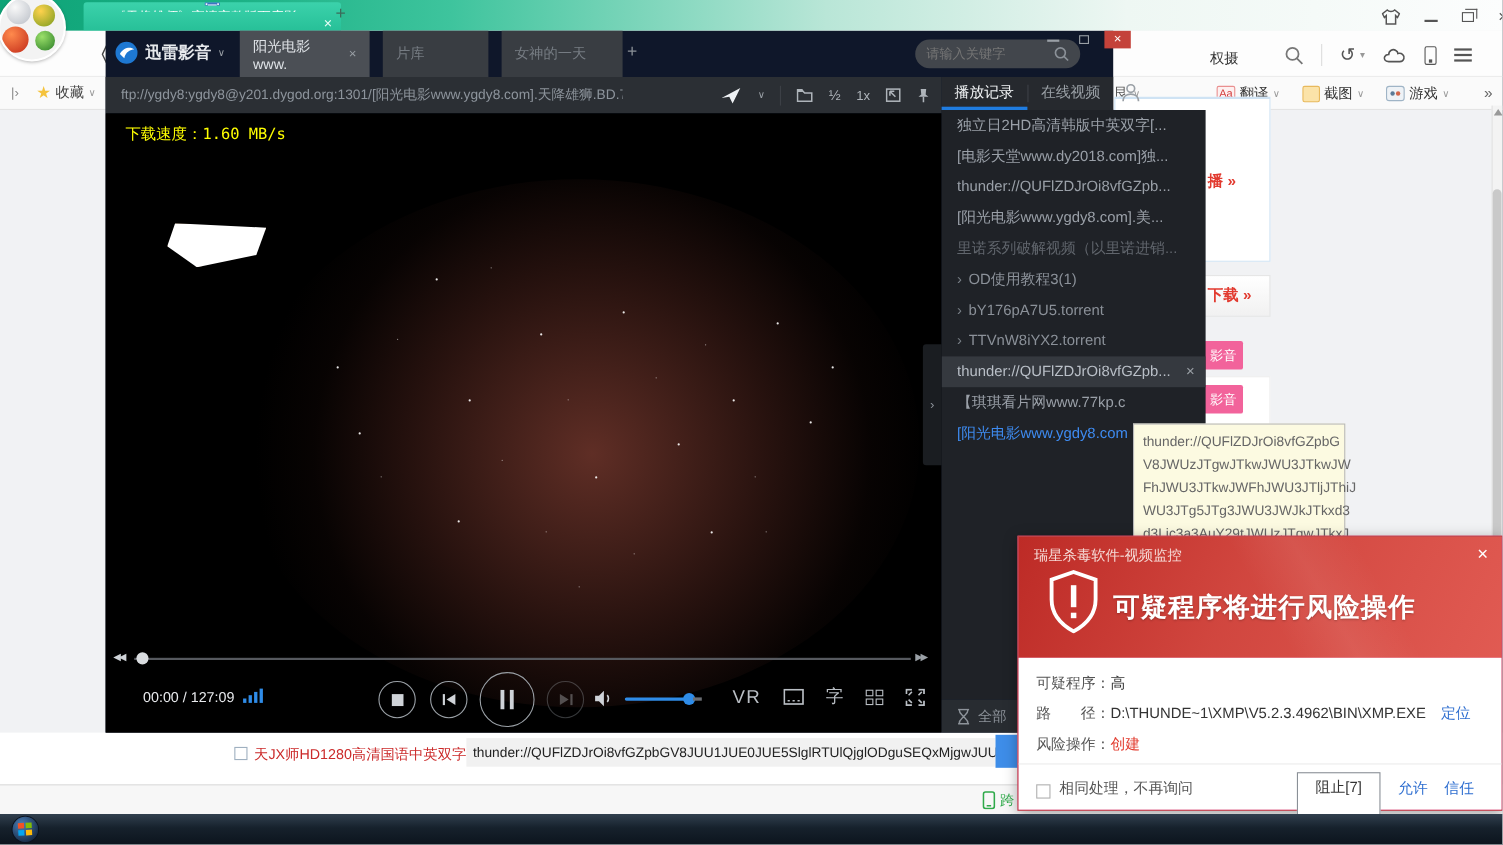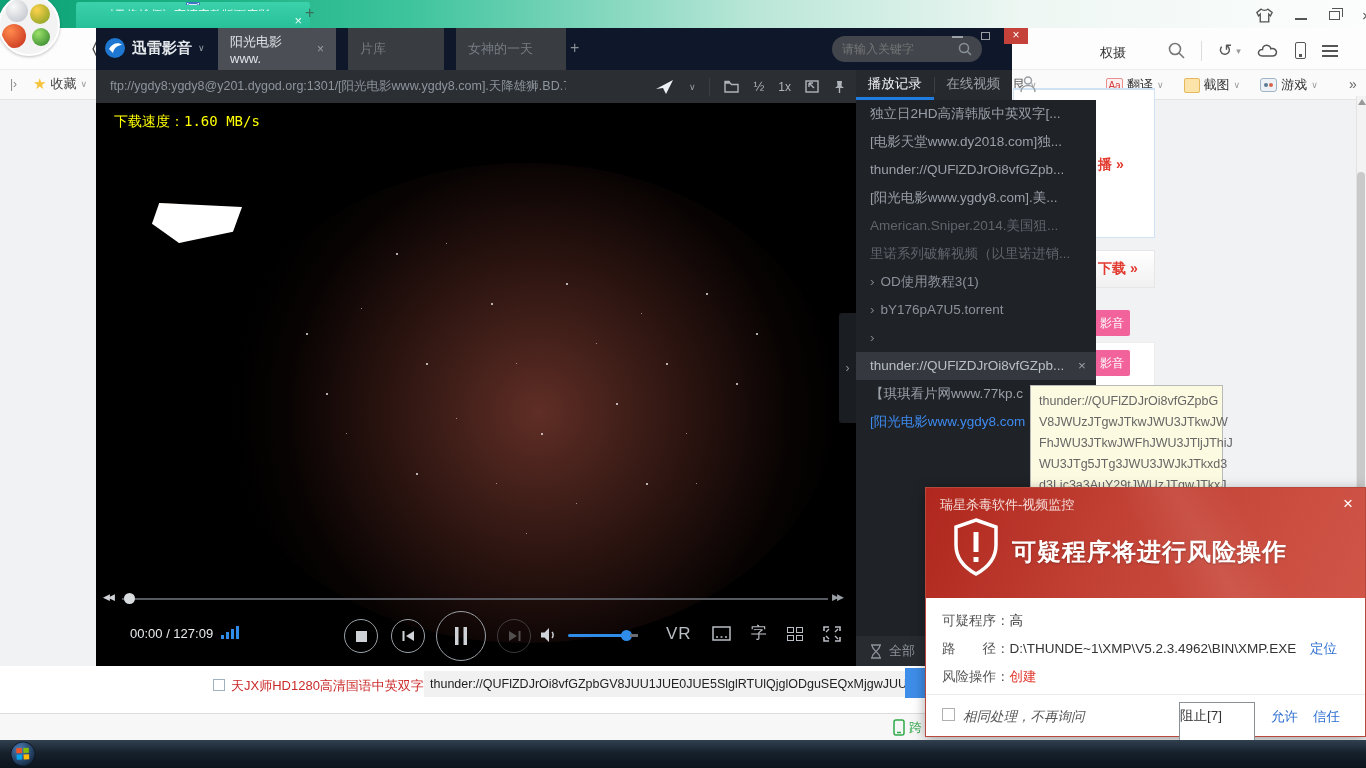--- a/index.html
+++ b/index.html
@@ -143,42 +143,42 @@
   .pl-foot { position:absolute; left:0; bottom:0; width:240px; height:30px; background:#282c31; display:flex;
     align-items:center; gap:7px; padding-left:14px; color:#8d939a; font-size:13px; }
   .handle { left:839px; top:313px; width:17px; height:110px; background:#1a1d21; border-radius:3px 0 0 3px;
     display:flex; align-items:center; justify-content:center; color:#8d939a; font-size:12px; z-index:3; }
 
   
   .tooltip { left:1030px; top:385px; width:193px; background:#fcfae1; border:1px solid #b9b9b9; padding:5px 8px;
     z-index:4; font-size:12.5px; color:#666; line-height:21px; }
 
   
-  .dialog { left:925px; top:487px; width:441px; height:250px; z-index:5; border:1px solid #b8483e; background:#000000;
+  .dialog { left:925px; top:487px; width:441px; height:250px; z-index:5; border:1px solid #b8483e; background:#ec4899;
     box-shadow:0 3px 12px rgba(0,0,0,.35); }
   .dlg-head { position:relative; height:110px;
     background:linear-gradient(115deg, rgba(186,41,31,.94), rgba(207,70,57,.94) 45%, rgba(224,92,77,.93));
     overflow:hidden; }
   .dlg-head:after { content:''; position:absolute; left:40%; top:-40px; width:260px; height:220px;
     background:linear-gradient(60deg, transparent 30%, rgba(255,255,255,.07) 45%, transparent 60%); }
   .dlg-title { position:absolute; left:14px; top:8px; color:#f5dbd7; font-size:13px; }
   .dlg-x { position:absolute; right:12px; top:6px; color:#fff; font-size:17px; }
   .dlg-msg { position:absolute; left:86px; top:48px; color:#fff; font-size:24px; font-weight:bold; letter-spacing:1px;
     text-shadow:0 1px 2px rgba(0,0,0,.25); z-index:1; }
   .dlg-shield { position:absolute; left:26px; top:30px; z-index:1; }
   .dlg-body { position:relative; height:138px; background:#fff; }
   .dlg-row { position:absolute; left:16px; font-size:13.5px; color:#333; white-space:nowrap; }
   .dlg-row .lb { color:#555; }
   .dlg-row .danger { color:#e23b2e; }
   .dlg-link { position:absolute; right:28px; color:#2f6fd0; font-size:13.5px;text-align:center; }
   .dlg-div { position:absolute; left:0; top:96px; width:100%; border-top:1px solid #ebebeb; }
-  .dlg-chkrow { position:absolute; left:16px; top:110px; display:flex; align-items:flex-start; gap:8px; font-size:13.5px; color:#555;font-style:italic; }
+  .dlg-chkrow { position:absolute; left:16px; top:110px; display:flex; align-items:flex-end; gap:8px; font-size:13.5px; color:#555; }
   .dlg-chk { width:13px; height:13px; border:1px solid #b0b0b0; background:#fff; }
   .dlg-block { position:absolute; left:253px; top:104px; width:76px; height:44px; border:1px solid #8a9097; background:#fff;
-    font-size:13.5px; color:#333; line-height:26px; }
+    font-size:13.5px; color:#333; text-align:center; line-height:26px; }
   .dlg-allow { position:absolute; left:345px; top:110px; color:#2f6fd0; font-size:13.5px; }
   .dlg-trust { position:absolute; left:387px; top:110px; color:#2f6fd0; font-size:13.5px; }
 
   
   .taskbar { left:0; top:740px; width:1366px; height:28px; z-index:6;
     background:linear-gradient(180deg,#31404f,#16212c 45%,#0c141d); }
 </style>
 </head>
 <body>
 
@@ -482,35 +482,33 @@
         <div class="pl-item normal">
           <span class="lbl">[电影天堂www.dy2018.com]独...</span>
         </div>
         <div class="pl-item normal">
           <span class="lbl">thunder://QUFlZDJrOi8vfGZpb...</span>
         </div>
         <div class="pl-item normal">
           <span class="lbl">[阳光电影www.ygdy8.com].美...</span>
         </div>
         <div class="pl-item dim">
-          <span class="lbl">American.Sniper.2014.美国狙...</span>
-        </div>
-        <div class="pl-item dim">
           <span class="lbl">里诺系列破解视频（以里诺进销...</span>
         </div>
         <div class="pl-item group">
           <span class="chev">›</span>
           <span class="lbl">OD使用教程3(1)</span>
         </div>
         <div class="pl-item group">
           <span class="chev">›</span>
           <span class="lbl">bY176pA7U5.torrent</span>
         </div>
         <div class="pl-item group">
           <span class="chev">›</span>
+          <span class="lbl">TTVnW8iYX2.torrent</span>
         </div>
         <div class="pl-item hover">
           <span class="lbl">thunder://QUFlZDJrOi8vfGZpb...</span>
           <span class="x">×</span>
         </div>
         <div class="pl-item normal">
           <span class="lbl">【琪琪看片网www.77kp.c</span>
         </div>
         <div class="pl-item active">
           <span class="lbl">[阳光电影www.ygdy8.com</span>

